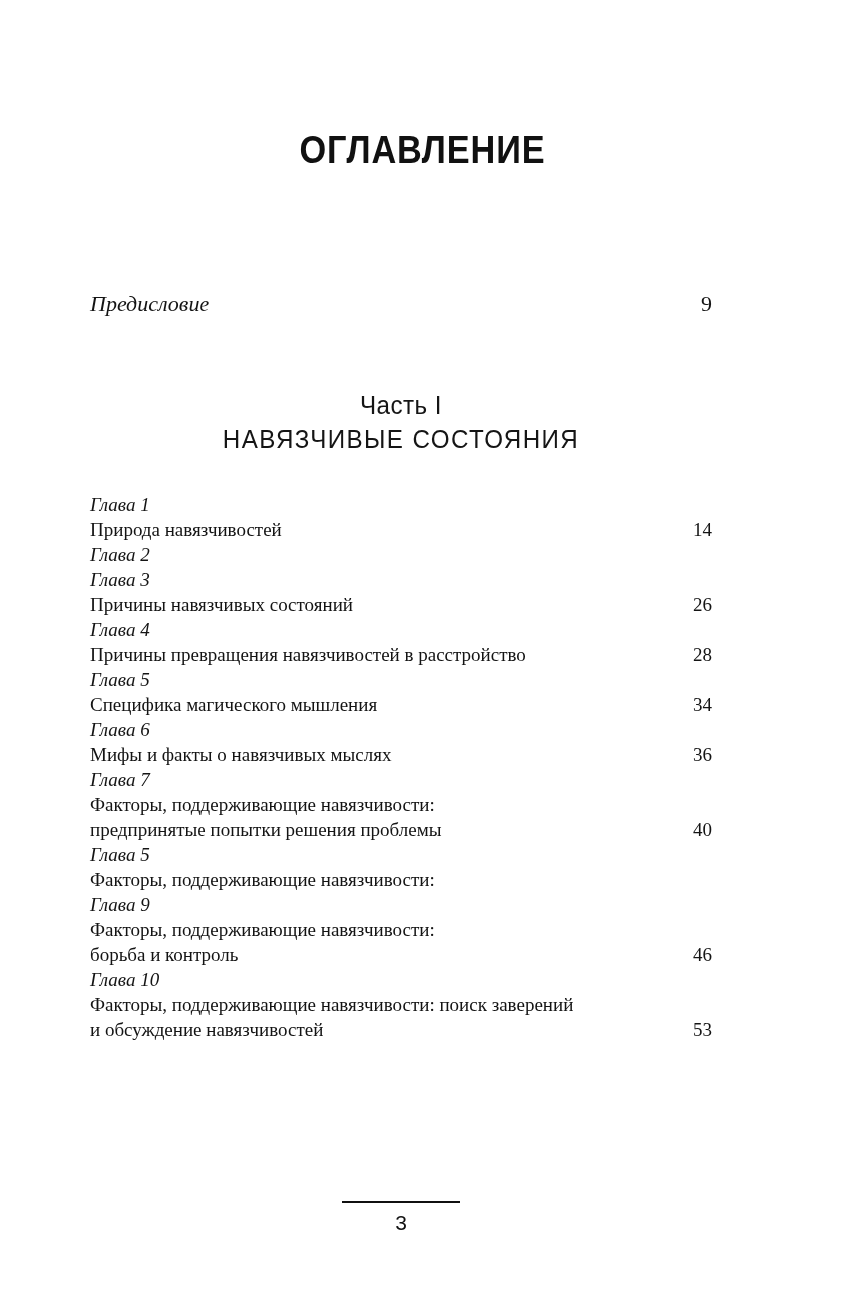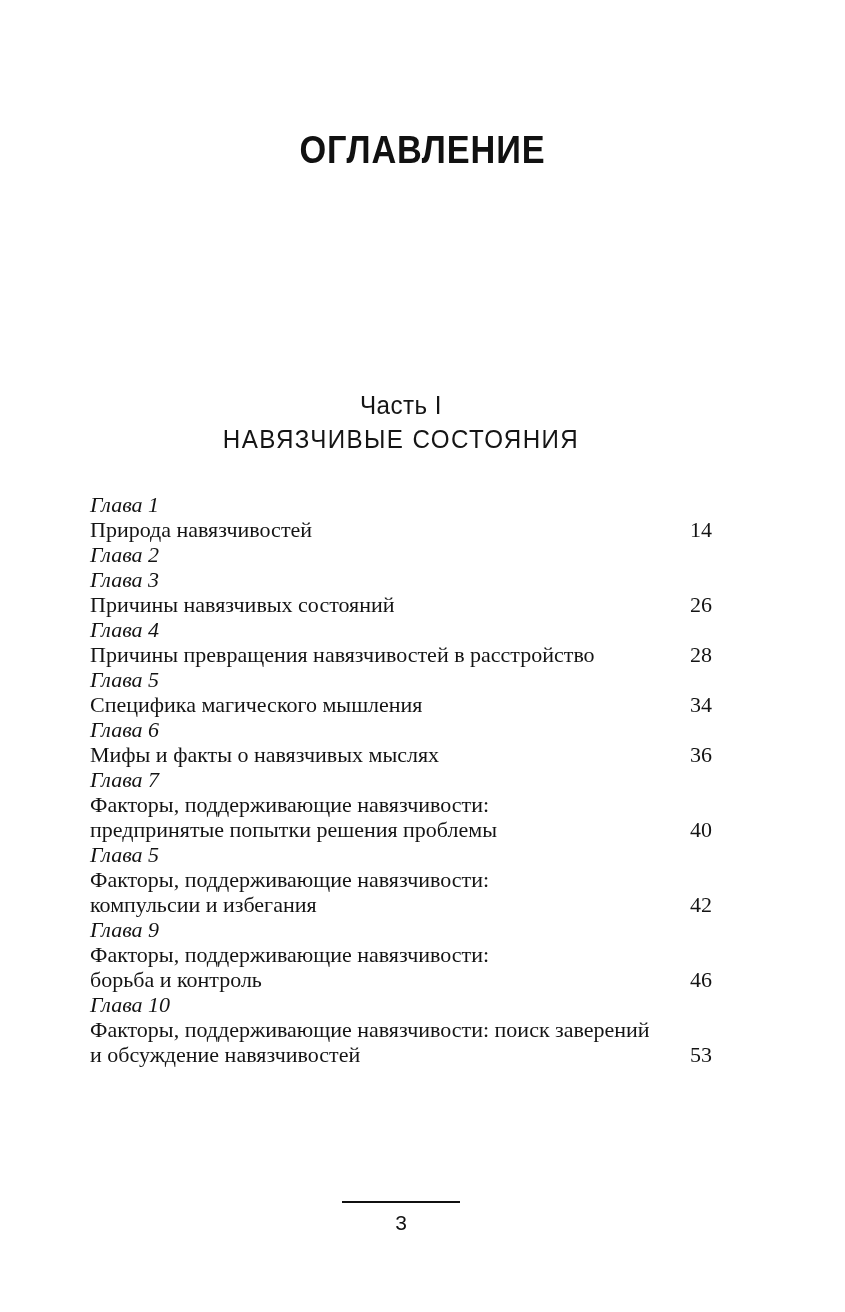--- a/index.html
+++ b/index.html
@@ -32,21 +32,21 @@
   .part-header {
     top: 389px;
     text-align: center;
     font-family: "Liberation Sans", sans-serif;
     color: #151515;
     transform: scaleX(0.93);
     transform-origin: center;
   }
   .part-kicker { font-size: 26px; line-height: 33px; letter-spacing: 0.5px; }
   .part-title  { font-size: 26px; line-height: 34px; letter-spacing: 1.5px; }
-  .chapters { top: 492px; font-size: 22px; line-height: 25px; }
+  .chapters { top: 492px; font-size: 19px; line-height: 25px; }
   .chapter { margin-top: 0; }
   .chapter:first-child { margin-top: 0; }
   .italic { font-style: italic; }
   .chapter-label { font-style: italic; line-height: 25px; }
   .entry-line { display: flex; align-items: flex-end; }
   .entry-text { white-space: pre; }
   .pagenum { white-space: pre; }
   .dots {
     flex: 1 1 auto;
     min-width: 12px;
@@ -75,20 +75,25 @@
     color: #111111;
   }
 </style>
 </head>
 <body>
 
 <div class="page">
 
   <h1 class="toc-title">ОГЛАВЛЕНИЕ</h1>
 
+  <div class="content-col preface-row entry-line">
+    <span class="entry-text italic">Предисловие</span>
+    <span class="dots"></span>
+    <span class="pagenum">9</span>
+  </div>
 
   <div class="content-col part-header">
     <div class="part-kicker">Часть I</div>
     <div class="part-title">НАВЯЗЧИВЫЕ СОСТОЯНИЯ</div>
   </div>
 
   <div class="content-col chapters" id="chapters">
   <div class="chapter">
     <div class="chapter-label">
       <span class="chapter-label-text">Глава 1</span>
@@ -177,25 +182,20 @@
   </div>
 
   <div class="chapter">
     <div class="chapter-label">
       <span class="chapter-label-text">Глава 5</span>
     </div>
     <div class="chapter-lines">
           <div class="entry-line">
             <span class="entry-text">Факторы, поддерживающие навязчивости:</span>
           </div>
-          <div class="entry-line">
-            <span class="entry-text">компульсии и избегания</span>
-            <span class="dots"></span>
-            <span class="pagenum">42</span>
-          </div>
         </div>
   </div>
 
   <div class="chapter">
     <div class="chapter-label">
       <span class="chapter-label-text">Глава 9</span>
     </div>
     <div class="chapter-lines">
           <div class="entry-line">
             <span class="entry-text">Факторы, поддерживающие навязчивости:</span>

